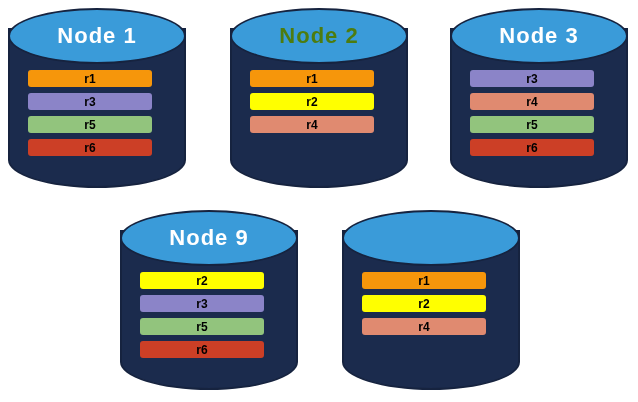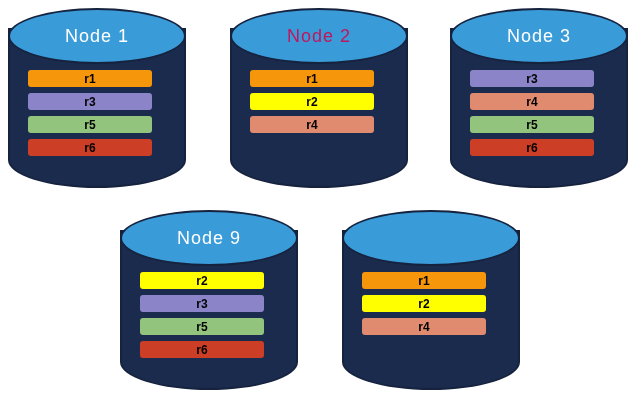--- a/index.html
+++ b/index.html
@@ -57,22 +57,22 @@
   .node-label {
     position: absolute;
     left: 0;
     top: 0;
     width: 178px;
     height: 56px;
     display: flex;
     align-items: center;
     justify-content: center;
     color: #ffffff;
-    font-size: 18px;
-    font-weight: normal;
+    font-size: 22px;
+    font-weight: bold;
     letter-spacing: 1px;
     z-index: 5;
     pointer-events: none;
   }
 
   .replicas {
     position: absolute;
     left: 0;
     top: 56px;
     width: 164px;
@@ -117,21 +117,21 @@
       <div class="replica" style="background-color: rgb(246, 150, 11); color: rgb(0, 0, 0);">r1</div>
       <div class="replica" style="background-color: rgb(139, 132, 200); color: rgb(0, 0, 0);">r3</div>
       <div class="replica" style="background-color: rgb(146, 196, 125); color: rgb(0, 0, 0);">r5</div>
       <div class="replica" style="background-color: rgb(204, 63, 38); color: rgb(0, 0, 0);">r6</div>
     </div>
   </div>
 
   <div class="node" id="node-2">
     <div class="cyl-body" style="background-color: rgb(27, 43, 77); border-color: rgb(22, 35, 63);"></div>
     <div class="cyl-top" style="background-color: rgb(58, 155, 217); border-color: rgb(22, 35, 63);"></div>
-    <div class="node-label" style="color: #be185d;">Node 2</div>
+    <div class="node-label" style="color: #4d7c0f;">Node 2</div>
     <div class="replicas">
       <div class="replica" style="background-color: rgb(246, 150, 11); color: rgb(0, 0, 0);">r1</div>
       <div class="replica" style="background-color: rgb(255, 255, 0); color: rgb(0, 0, 0);">r2</div>
       <div class="replica" style="background-color: rgb(224, 138, 112); color: rgb(0, 0, 0);">r4</div>
     </div>
   </div>
 
   <div class="node" id="node-3">
     <div class="cyl-body" style="background-color: rgb(27, 43, 77); border-color: rgb(22, 35, 63);"></div>
     <div class="cyl-top" style="background-color: rgb(58, 155, 217); border-color: rgb(22, 35, 63);"></div>

